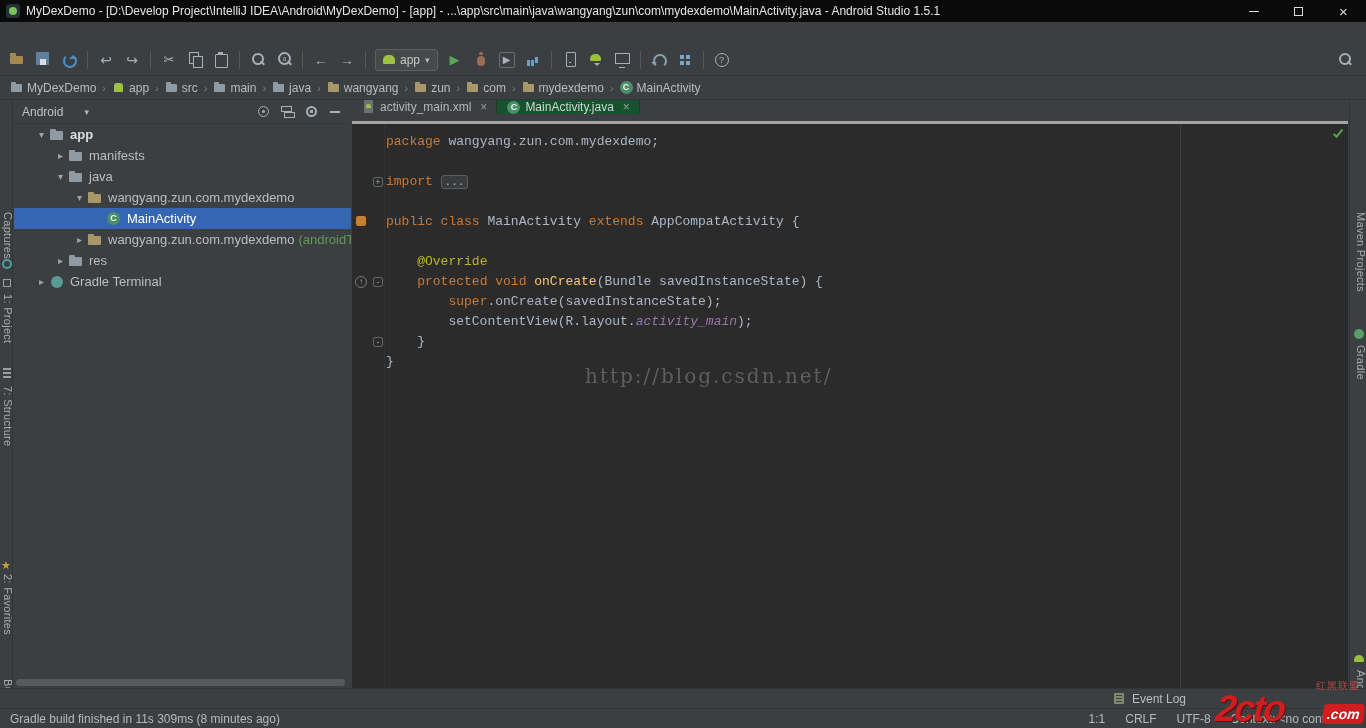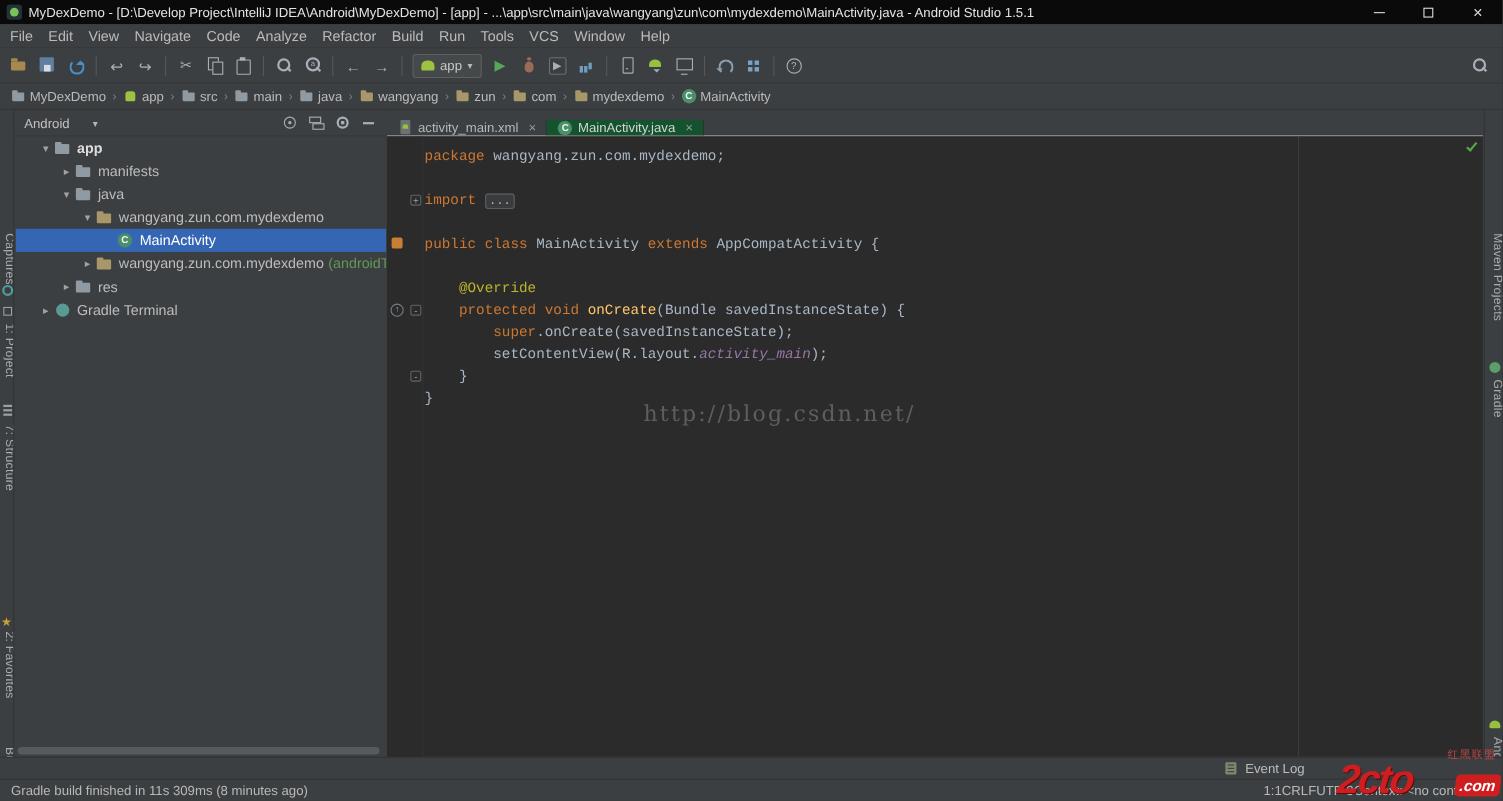--- a/index.html
+++ b/index.html
@@ -116,21 +116,21 @@
 .ti-package::after{content:"";position:absolute;left:1px;top:4px;width:13px;height:9px;background:#a89768;border-radius:1px}
 .ti-class::before{content:"C";position:absolute;left:1px;top:1px;width:13px;height:13px;border-radius:50%;background:#4b8f6a;color:#eef5ef;font:bold 9px/13px "Liberation Sans",sans-serif;text-align:center}
 .ti-gradle::before{content:"";position:absolute;left:2px;top:2px;width:12px;height:12px;border-radius:50%;background:#5a9a94}
 .ti-xml-file::before{content:"";position:absolute;left:3px;top:0;width:9px;height:13px;background:#6b7276;border-radius:1px}
 .ti-xml-file::after{content:"";position:absolute;left:5px;top:4px;width:5px;height:4px;background:#97c03e;border-radius:2px 2px 0 0}
 .tlabel.bold{font-weight:bold;color:#dcdcdc}
 .tsuffix{color:#629755;margin-left:4px}
 .hscroll{position:absolute;left:2px;right:6px;bottom:2px;height:7px;border-radius:4px;background:#595d5f;opacity:.9}
 
 
-.editor-tabs{position:absolute;left:352px;top:100px;right:18px;height:24px;background:#3c3f41;display:flex;align-items:flex-end;border-bottom:1px solid #a3a3a3}
+.editor-tabs{position:absolute;left:352px;top:100px;right:18px;height:24px;background:#3c3f41;display:flex;align-items:flex-start;border-bottom:3px solid #a3a3a3}
 .etab{display:flex;align-items:center;gap:5px;padding:0 9px;font-size:12px;color:#b6b6b6;border-right:1px solid #2f3234}
 .etab.active{background:#14532d;color:#d4d4d4}
 .etab .close{color:#9a9ea1;font-size:12px;margin-left:4px}
 .editor{position:absolute;left:352px;top:124px;right:18px;bottom:40px;background:#2b2b2b;overflow:hidden}
 .gutter{position:absolute;left:0;top:0;width:33px;bottom:0;background:#2b2b2b;border-right:1px solid #313335}
 .fmark{position:absolute;left:21px;width:10px;height:10px;border:1px solid #5f6568;background:#2b2b2b;color:#9da3a6;font-size:9px;line-height:8px;text-align:center;border-radius:2px}
 .omark{position:absolute;left:3px;width:12px;height:12px;border:1px solid #777c7f;border-radius:50%;color:#9aa5ab;font-size:8px;line-height:10px;text-align:center}
 .cmark{position:absolute;left:4px;width:10px;height:10px;background:#c77f34;border-radius:2px}
 .code{position:absolute;left:34px;top:8px;right:0;font-family:Liberation Mono, monospace;font-size:13px;line-height:20px;white-space:pre;color:#a9b7c6}
 .cl{height:20px;white-space:pre}
@@ -156,21 +156,21 @@
 .bb-terminal::after{content:">";position:absolute;left:3px;top:2px;font-size:7px;color:#9aa0a3}
 .bb-messages::before{content:"";position:absolute;left:1px;top:3px;width:12px;height:9px;background:#5f87b0;border-radius:1px}
 .bb-android::before{content:"";position:absolute;left:2px;top:4px;width:11px;height:8px;background:#97c03e;border-radius:5px 5px 1px 1px}
 .bb-todo::before{content:"";position:absolute;left:1px;top:2px;width:10px;height:11px;border:1px solid #9aa0a3;border-radius:1px}
 .bb-todo::after{content:"";position:absolute;left:3px;top:5px;width:6px;height:1px;background:#9aa0a3;box-shadow:0 3px 0 #9aa0a3}
 .bb-event-log::before{content:"";position:absolute;left:2px;top:2px;width:10px;height:11px;background:#7e8a6d;border-radius:1px}
 .bb-event-log::after{content:"";position:absolute;left:4px;top:4px;width:6px;height:1px;background:#3c3f41;box-shadow:0 3px 0 #3c3f41,0 6px 0 #3c3f41}
 
 
 .statusbar{position:absolute;left:0;bottom:0;width:100%;height:20px;background:#3c3f41;border-top:1px solid #323435;display:flex;align-items:center;font-size:12px;color:#b8b8b8;padding:0 10px}
-.sb-right{margin-left:auto;display:flex;margin-right:8px;white-space:nowrap}
+.sb-right{margin-left:auto;display:flex;gap:20px;margin-right:8px;white-space:nowrap}
 
 
 .brand{position:absolute;right:0;bottom:0;width:152px;height:46px;z-index:50;pointer-events:none}
 .brand-big{position:absolute;left:2px;bottom:-2px;font:italic 800 37px "Liberation Sans",sans-serif;color:#cf1d20;letter-spacing:-2px;transform:skew(-6deg);text-shadow:1px 1px 0 #5a0c0e}
 .brand-com{position:absolute;right:2px;bottom:4px;background:#cf1d20;color:#fff;font:italic bold 14px "Liberation Sans",sans-serif;padding:2px 4px;border-radius:4px;transform:skew(-6deg)}
 .brand-small{position:absolute;right:6px;top:-3px;font-size:10px;color:#cf4a4a;opacity:.9;letter-spacing:1px}
 </style>
 </head>
 <body>
 
@@ -185,35 +185,20 @@
         </div>
       <div class="win-btn">
           <span class="box"></span>
         </div>
       <div class="win-btn">
           <span>×</span>
         </div>
     </div>
   </div>
 
-  <div class="menubar">
-      <div class="menu-item">File</div>
-      <div class="menu-item">Edit</div>
-      <div class="menu-item">View</div>
-      <div class="menu-item">Navigate</div>
-      <div class="menu-item">Code</div>
-      <div class="menu-item">Analyze</div>
-      <div class="menu-item">Refactor</div>
-      <div class="menu-item">Build</div>
-      <div class="menu-item">Run</div>
-      <div class="menu-item">Tools</div>
-      <div class="menu-item">VCS</div>
-      <div class="menu-item">Window</div>
-      <div class="menu-item">Help</div>
-    </div>
 
   <div class="toolbar">
     <div class="tb-items">
         <div class="tbtn ic-open"></div>
         <div class="tbtn ic-save"></div>
         <div class="tbtn ic-sync"></div>
         <span class="tsep"></span>
         <div class="tbtn ic-undo"></div>
         <div class="tbtn ic-redo"></div>
         <span class="tsep"></span>

